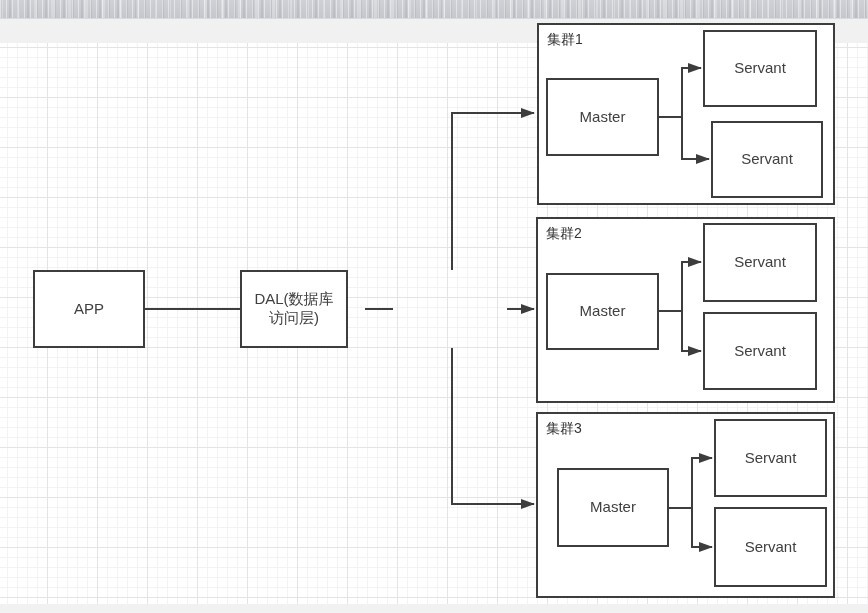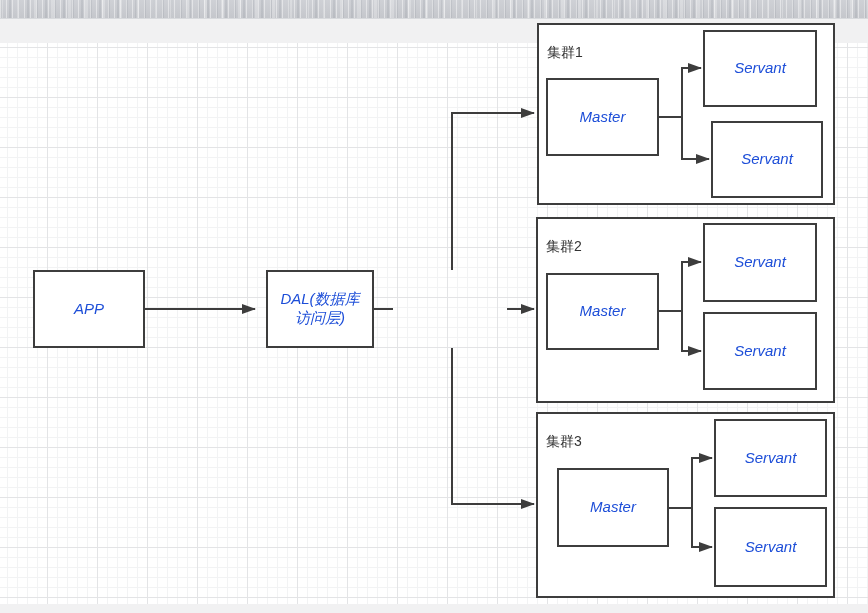--- a/index.html
+++ b/index.html
@@ -33,34 +33,34 @@
       linear-gradient(90deg, #f2f3f4 1px, transparent 1px);
     background-size: 50px 50px, 50px 50px, 10px 10px, 10px 10px;
     background-position: -3px 4px;
   }
   .diagram { position: absolute; left: 0; top: 0; width: 868px; height: 613px; }
 
   .shape {
     position: absolute; box-sizing: border-box;
     border: 2px solid #3d3d3d; background: #ffffff;
     display: flex; align-items: center; justify-content: center;
-    text-align: center; font-size: 15px; line-height: 1.25; color: #1d4ed8; font-style: italic;
+    text-align: center; font-size: 15px; line-height: 1.25; color: #404040;
   }
   .group {
     position: absolute; box-sizing: border-box;
     border: 2px solid #3d3d3d; background: #ffffff;
     font-size: 14px; color: #333333;
   }
-  .group-label { position: absolute; top: 19px; left: 8px; white-space: nowrap; }
+  .group-label { position: absolute; top: 6px; left: 8px; white-space: nowrap; }
 
   .edges { position: absolute; left: 0; top: 0; }
 
   
   #node-app   { left: 33px;  top: 270px; width: 112px; height: 78px; text-align: center; }
-  #node-dal   { left: 266px; top: 270px; width: 108px; height: 78px; padding: 0 10px; }
+  #node-dal   { left: 240px; top: 270px; width: 108px; height: 78px; padding: 0 10px; }
   #node-cache { left: 393px; top: 270px; width: 114px; height: 78px; }
 
   #cluster1 { left: 537px; top: 23px;  width: 298px; height: 182px; }
   #cluster2 { left: 536px; top: 217px; width: 299px; height: 186px; }
   #cluster3 { left: 536px; top: 412px; width: 299px; height: 186px; }
 
   #c1-master   { left: 546px; top: 78px;  width: 113px; height: 78px; }
   #c1-servant1 { left: 703px; top: 30px;  width: 114px; height: 77px; }
   #c1-servant2 { left: 711px; top: 121px; width: 112px; height: 77px; }
 

